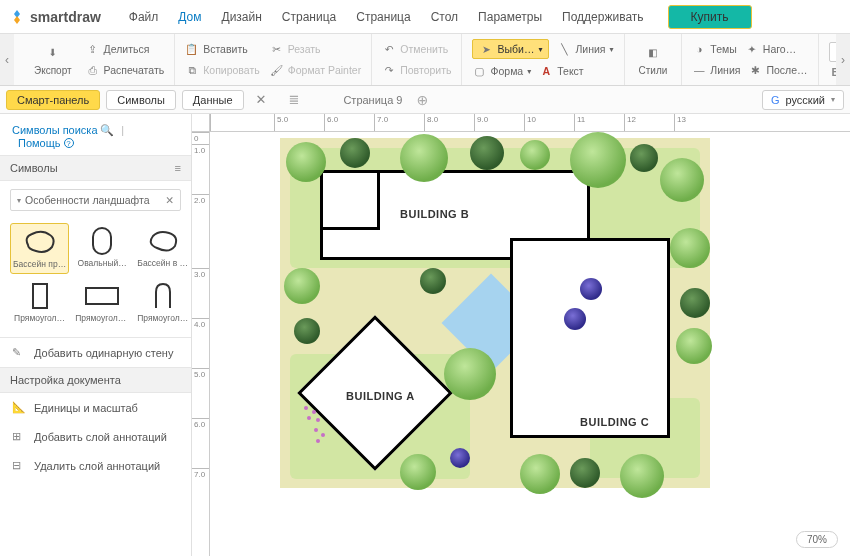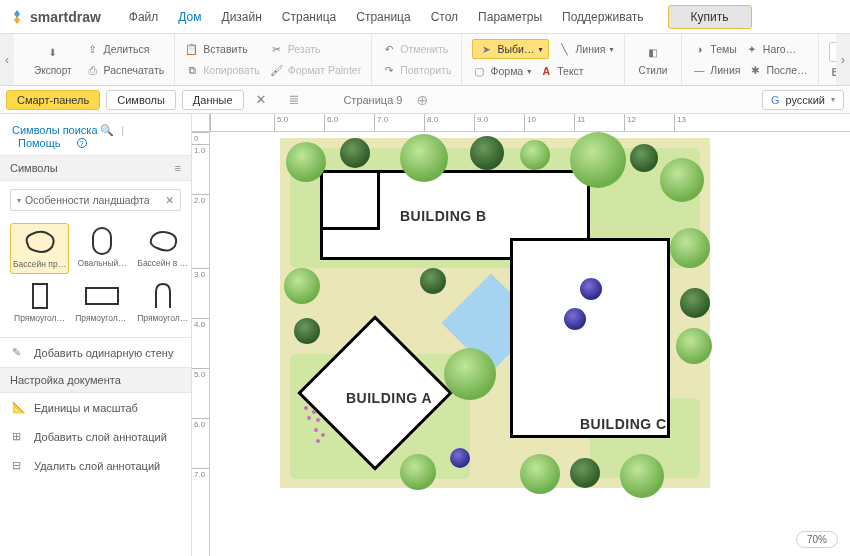--- a/index.html
+++ b/index.html
@@ -4,21 +4,21 @@
 <style>
   * { box-sizing: border-box; margin: 0; padding: 0; }
   body { font-family: Arial, sans-serif; font-size: 11px; color: #333; background:#fff; width:850px; height:556px; overflow:hidden; position:relative; }
   
   
   .menubar { display:flex; align-items:center; height:34px; border-bottom:1px solid #e0e0e0; background:#fff; padding:0 8px; }
   .logo { display:flex; align-items:center; font-weight:600; font-size:14px; color:#555; margin-right:18px; }
   .logo-icon { display:flex; align-items:center; justify-content:center; width:18px; height:18px; margin-right:4px; }
   .menubar .menuitem { padding:0 10px; color:#555; cursor:pointer; font-size:12px; }
   .menubar .menuitem.active { color:#0a7cc4; }
-  .buy-btn { margin-left:14px; background:#e5e5e5; border:1px solid #e6c23a; border-radius:3px; padding:4px 22px; font-size:12px; color:#333; cursor:pointer; }
+  .buy-btn { margin-left:14px; background:#14b8a6; border:1px solid #e6c23a; border-radius:3px; padding:4px 22px; font-size:12px; color:#333; cursor:pointer; }
 
   
   .ribbon { display:flex; align-items:stretch; height:52px; border-bottom:1px solid #d8d8d8; background:#fafafa; padding:0 6px; position:relative; }
   .ribbon-scroll { position:absolute; top:0; bottom:0; width:14px; display:flex; align-items:center; justify-content:center; color:#888; font-size:12px; cursor:pointer; background:#f0f0f0;}
   .ribbon-scroll.left{left:0;}
   .ribbon-scroll.right{right:0;}
   .ribbon-group { display:flex; flex-direction:column; justify-content:center; padding:4px 10px; border-right:1px solid #e6e6e6; }
   .ribbon-group:last-child{border-right:none;}
   .rg-row { display:flex; gap:10px; align-items:center; }
   .rg-btn { display:flex; align-items:center; gap:4px; color:#666; font-size:10.5px; cursor:pointer; white-space:nowrap; padding:2px 0;}
@@ -38,21 +38,21 @@
   .tabrow .pagearea{ margin-left:30px; display:flex; align-items:center; gap:14px; color:#777; font-size:11px;}
   .tabrow .addpage{ color:#aaa; font-size:14px; cursor:pointer;}
   .tabrow .spacer{flex:1;}
   .tabrow .lang{ border:1px solid #d0d0d0; border-radius:3px; padding:3px 8px; font-size:11px; background:#fff; display:flex; align-items:center; gap:6px; cursor:pointer;}
   .tabrow .view-ic{color:#aaa; font-size:13px; margin-right:8px; cursor:pointer;}
 
   
   .main { display:flex; height:calc(556px - 34px - 52px - 28px);}
   .sidebar { width:192px; border-right:1px solid #e0e0e0; background:#fff; display:flex; flex-direction:column; overflow:hidden;}
   .side-links{ padding:10px 12px 6px; font-size:11px; color:#0a7cc4;}
-  .side-links .help{ color:#0a7cc4; margin-left:6px; display:inline-flex; align-items:center; gap:16px;}
+  .side-links .help{ color:#0a7cc4; margin-left:6px; display:inline-flex; align-items:center; gap:3px;}
   .side-links .sep{color:#bbb; margin:0 4px;}
   .side-section-head{ background:#f2f2f2; padding:6px 10px; font-size:11px; color:#555; display:flex; align-items:center; justify-content:space-between; border-top:1px solid #e6e6e6; border-bottom:1px solid #e6e6e6;}
   .side-filter{ margin:8px 10px; border:1px solid #d8d8d8; border-radius:2px; padding:4px 6px; font-size:10.5px; color:#666; display:flex; align-items:center; justify-content:space-between; background:#fff;}
   .shape-grid{ display:grid; grid-template-columns:repeat(3,1fr); gap:4px; padding:4px 10px;}
   .shape-cell{ display:flex; flex-direction:column; align-items:center; gap:3px; padding:4px 2px; border-radius:3px; cursor:pointer;}
   .shape-cell.active{ background:#fff4cc; border:1px solid #e6c23a;}
   .shape-cell .shp{ width:36px; height:28px; display:flex; align-items:center; justify-content:center;}
   .shape-cell .lbl{ font-size:8.5px; color:#666; text-align:center; white-space:nowrap; overflow:hidden; text-overflow:ellipsis; max-width:54px;}
   .side-actions{ border-top:1px solid #e6e6e6; margin-top:6px;}
   .side-action{ display:flex; align-items:center; gap:8px; padding:8px 12px; font-size:11px; color:#555; cursor:pointer;}
@@ -74,21 +74,21 @@
 
   
   .plan-bg{position:absolute; inset:0; background:#e9e7b8;}
   .lawn{position:absolute; background:#d2e6a3; border-radius:6px;}
   .tree{position:absolute; border-radius:50%;}
   .tree.g{background:radial-gradient(circle at 40% 35%, #bfe69a, #6fae4a 70%);}
   .tree.dg{background:radial-gradient(circle at 40% 35%, #6a9a5a, #2f5a2a 70%);}
   .tree.bl{background:radial-gradient(circle at 40% 35%, #7a6fd6, #2f2a8a 70%);}
   .pool{position:absolute; background:#a6d3ef; transform:rotate(45deg);}
   .bld{position:absolute; background:#fff; border:3px solid #000;}
-  .bld-label{position:absolute; font-size:14px; font-weight:600; color:#333; letter-spacing:0.5px;}
+  .bld-label{position:absolute; font-size:11px; font-weight:600; color:#333; letter-spacing:0.5px;}
   .flowers{position:absolute; width:20px; height:20px;}
   .flowers span{position:absolute; width:4px; height:4px; background:#c66fc6; border-radius:50%;}
 
   svg{display:block;}
 </style>
 </head>
 <body>
 
 <div class="menubar">
   <div class="logo">

